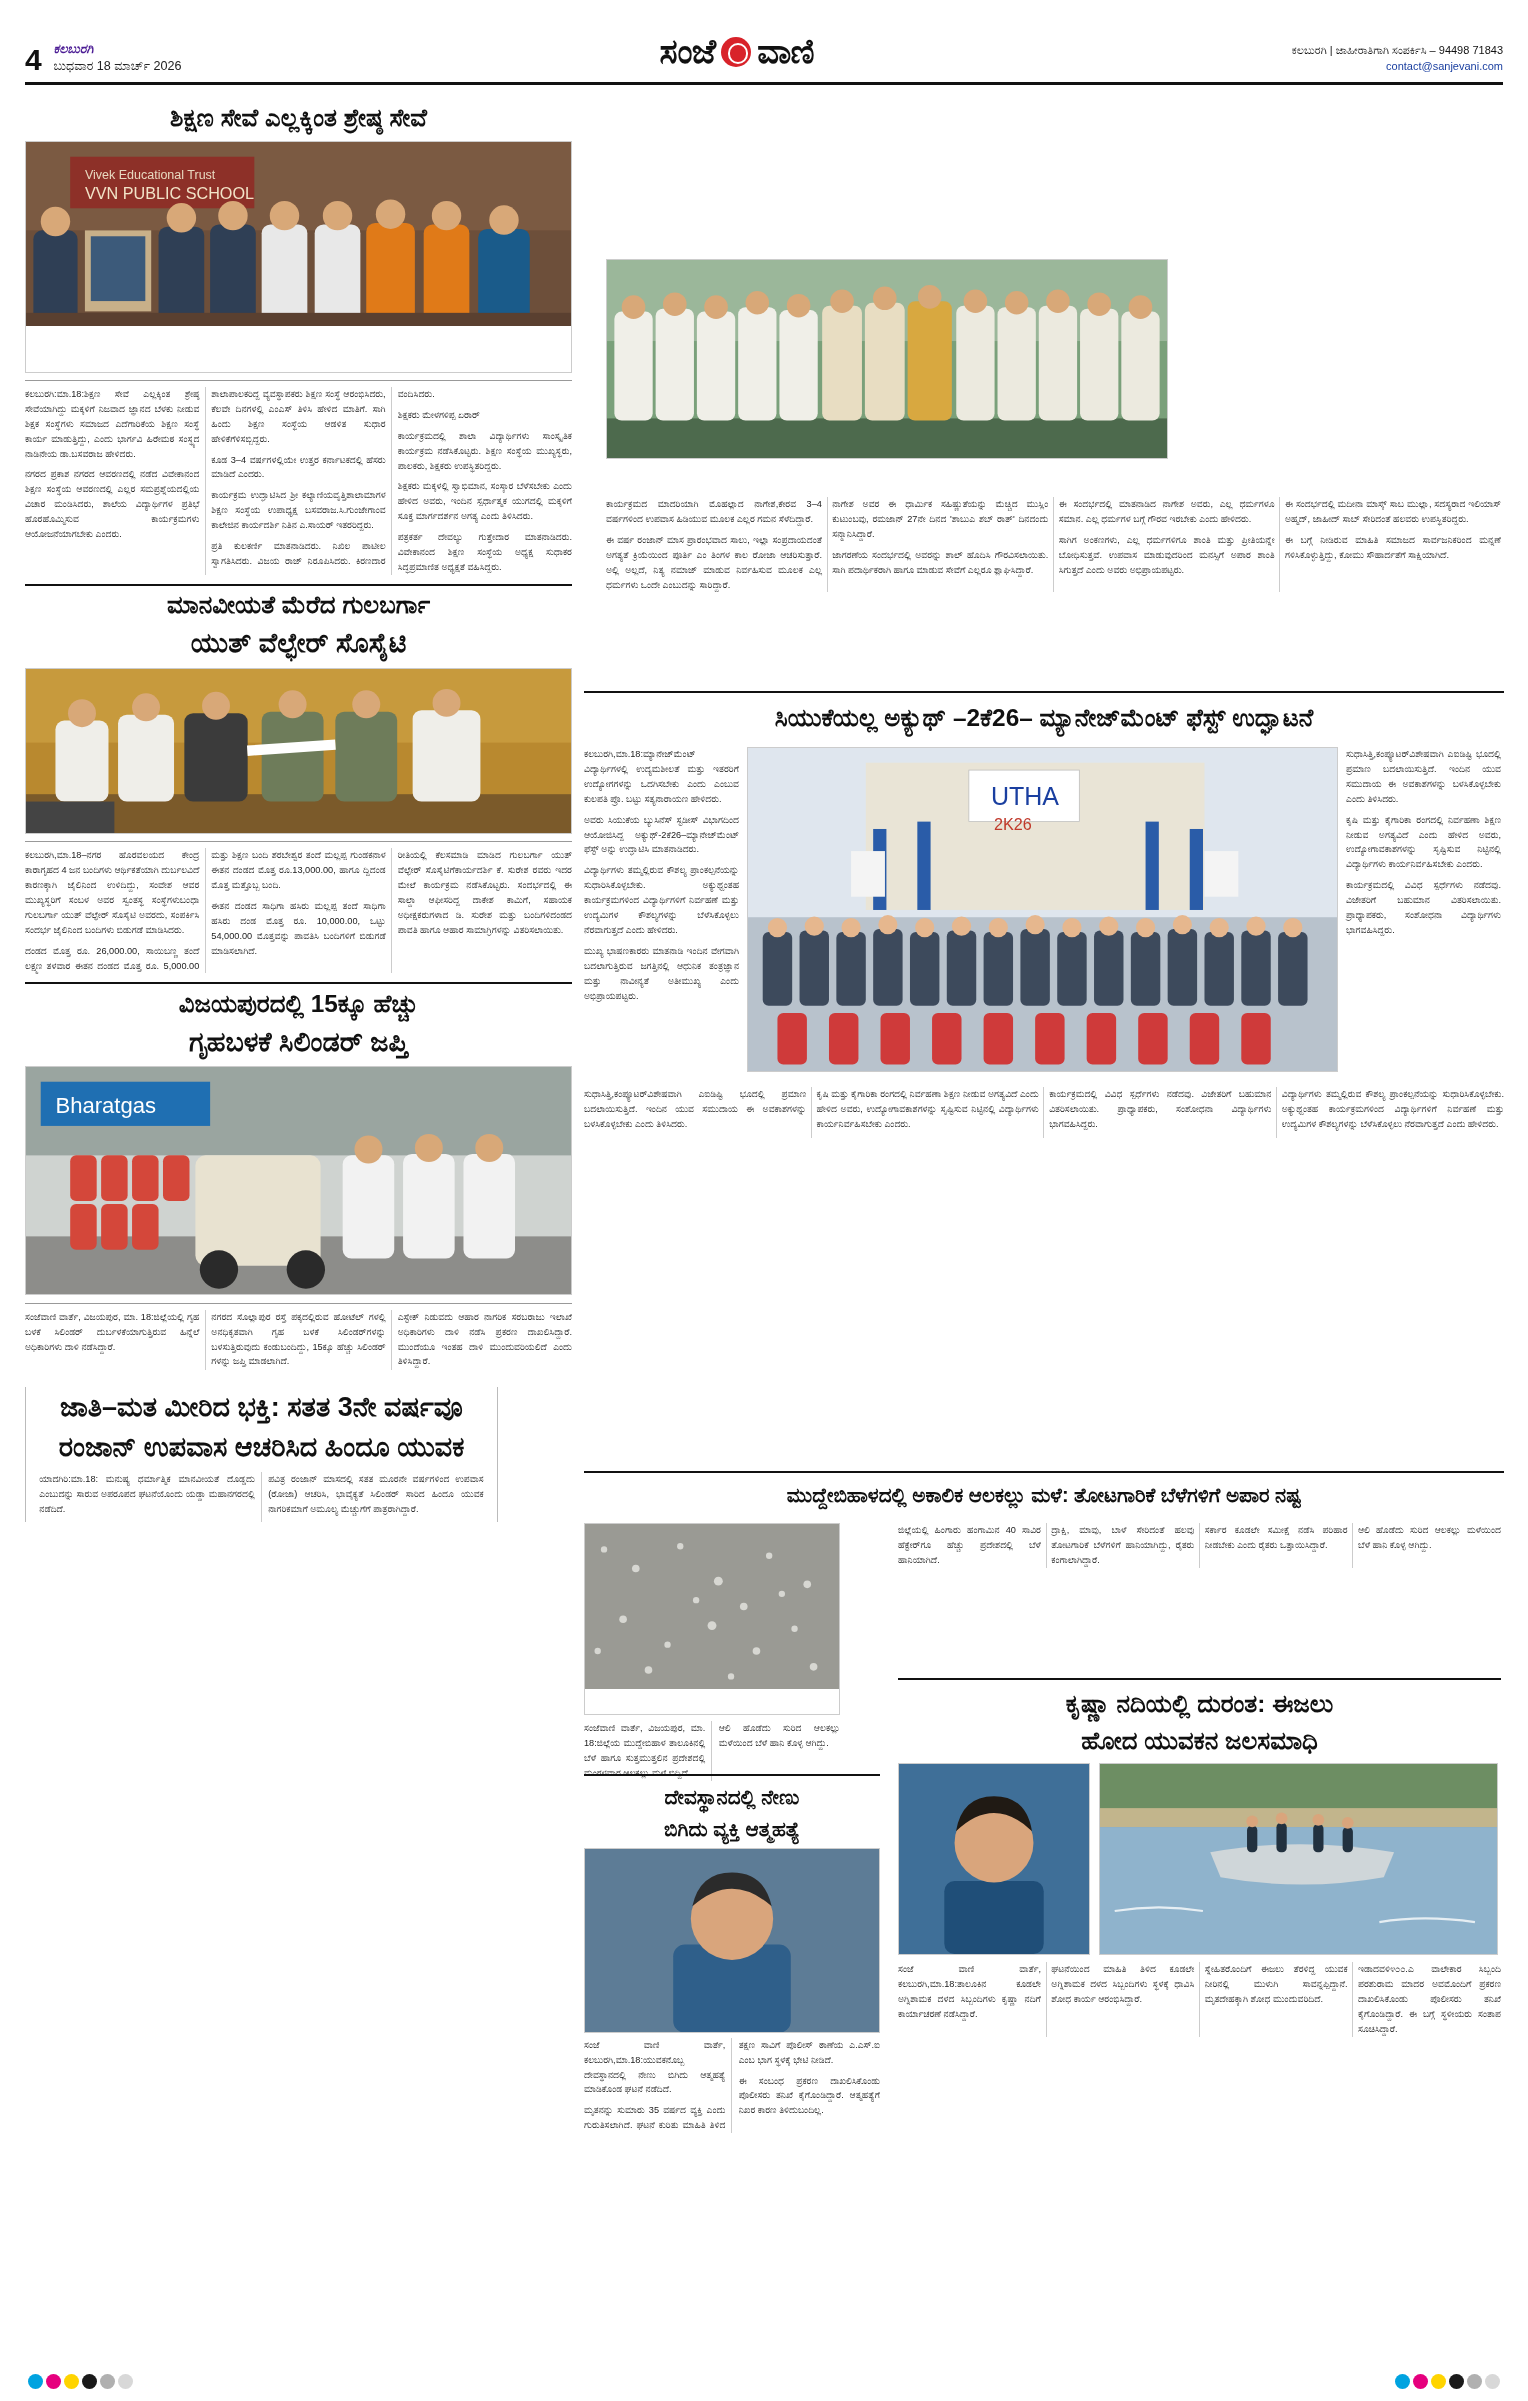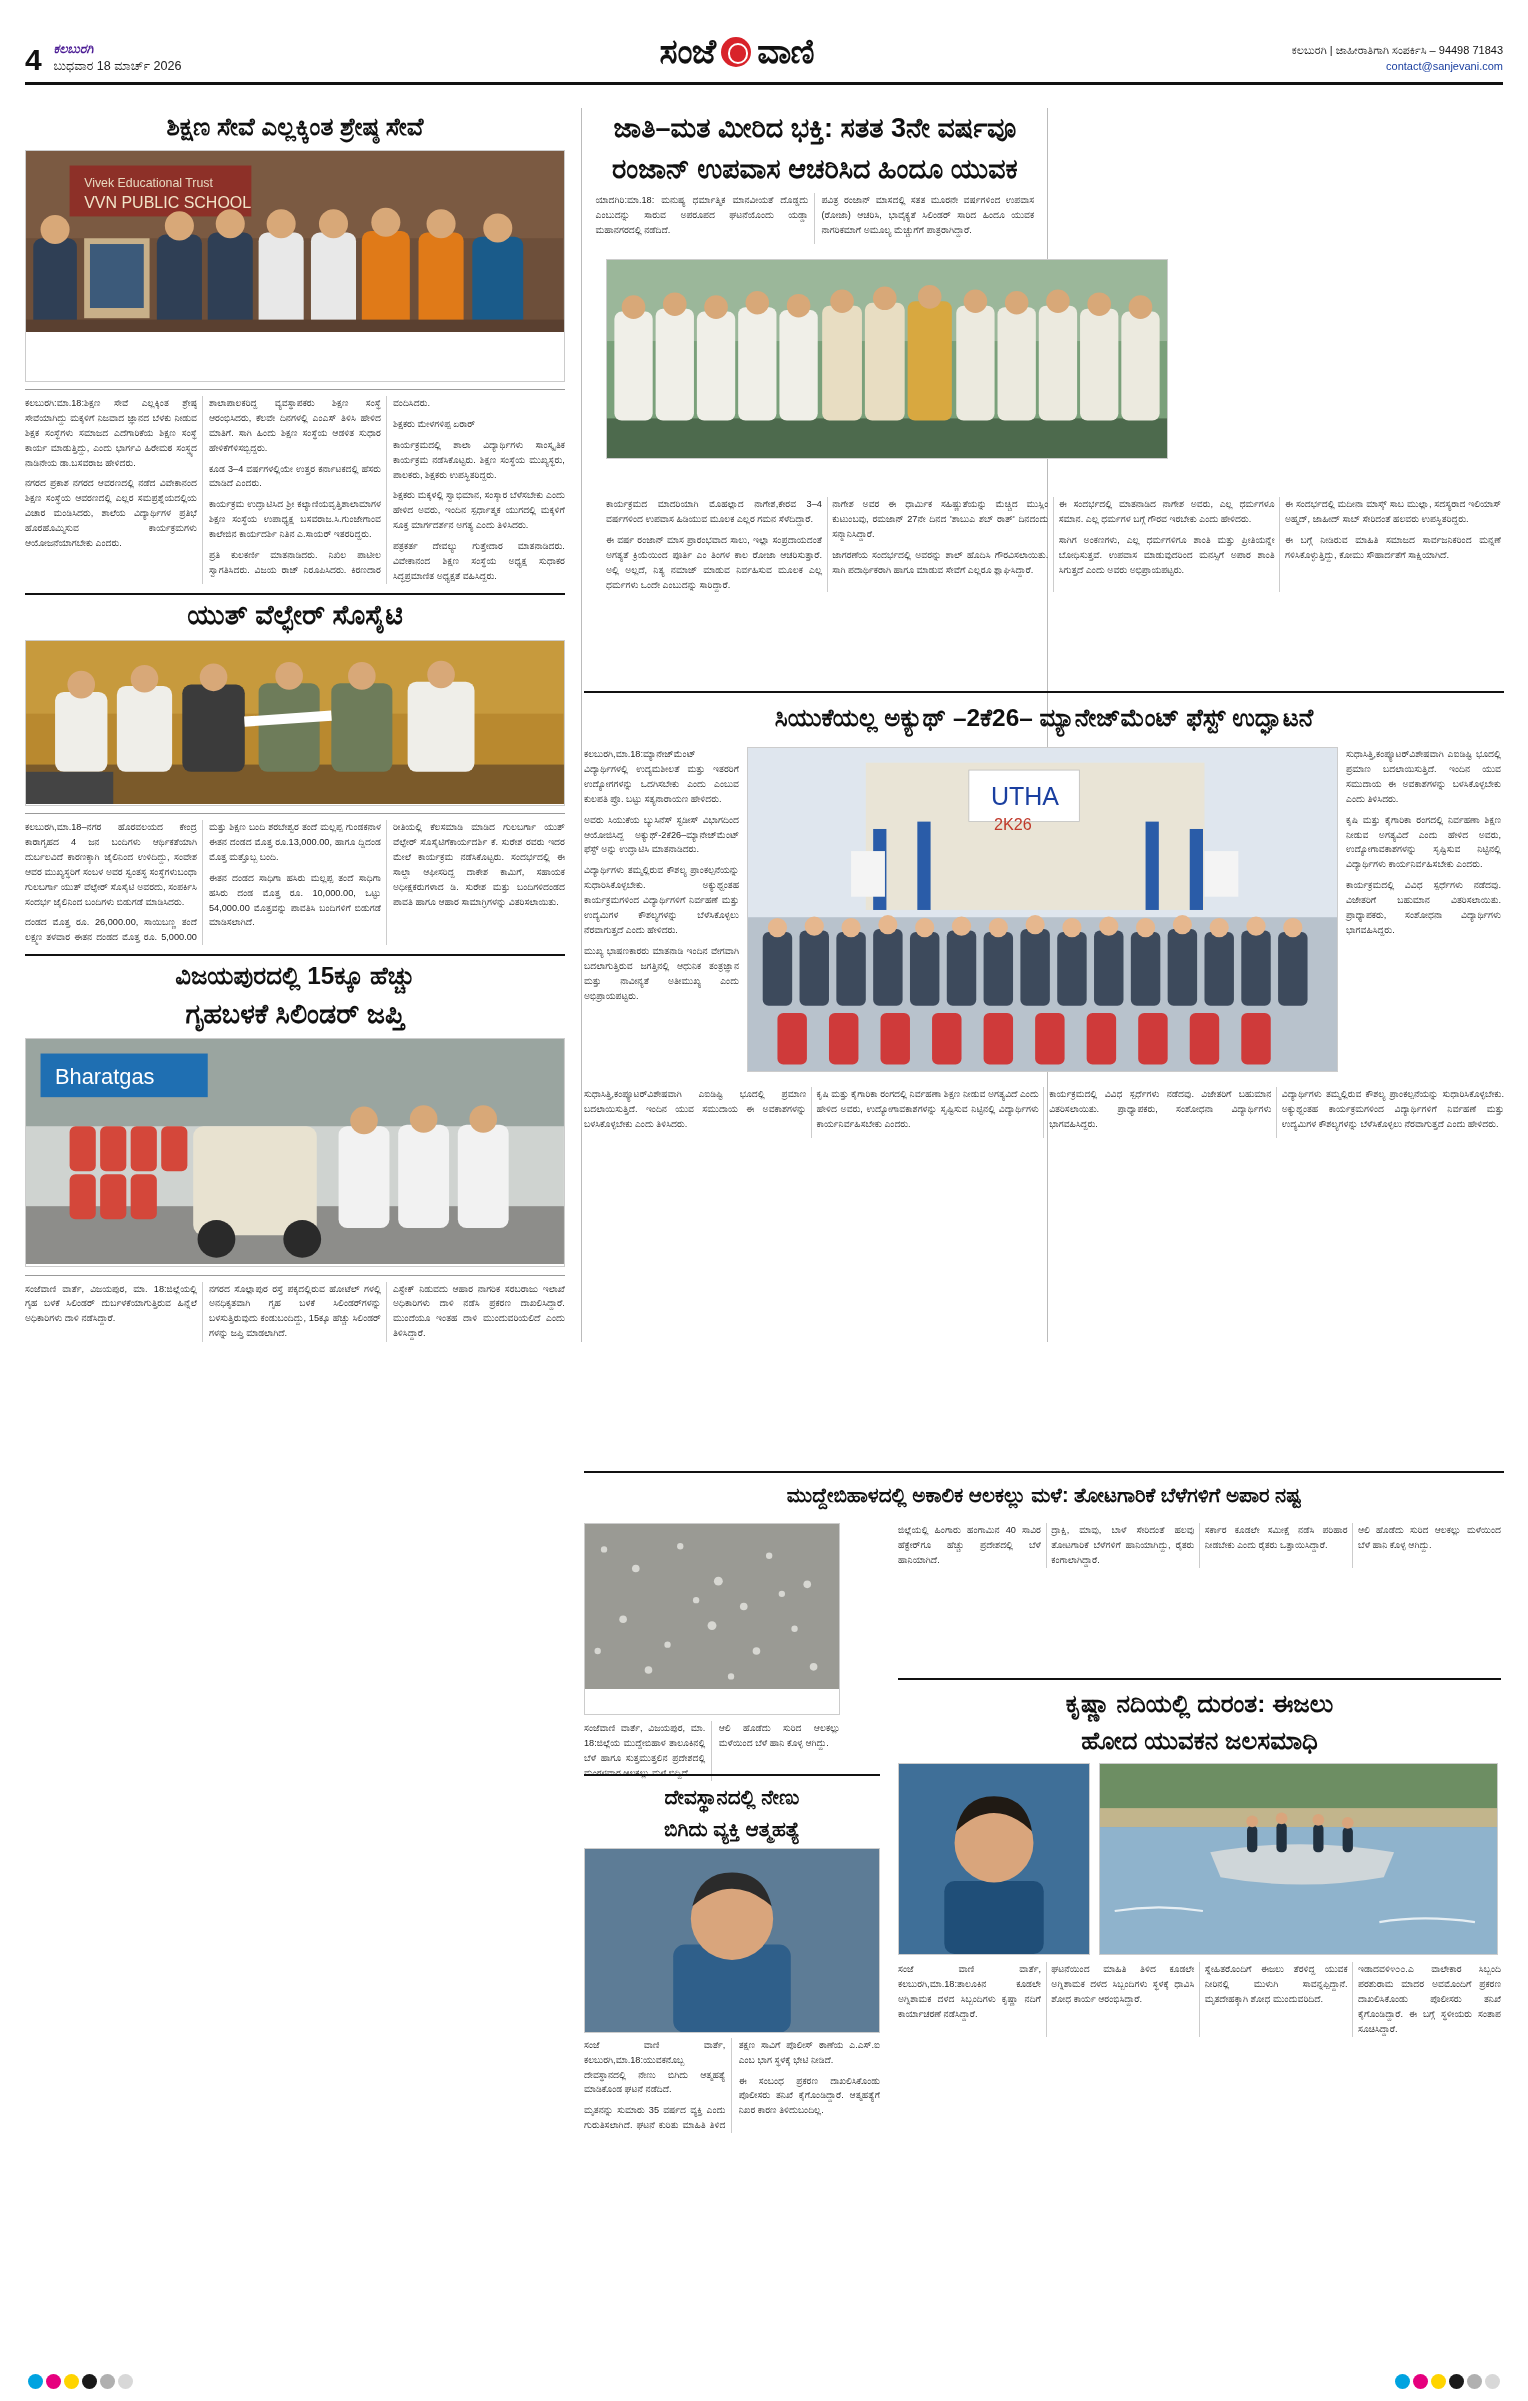--- a/index.html
+++ b/index.html
@@ -43,21 +43,21 @@
   }
   .logo-mark::after{
     content:""; position:absolute; left:6.7px; top:6.7px; width:16.3px; height:16.3px;
     border-radius:50%; border:2.2px solid #fff;
   }
   .mast-right { text-align: right; line-height: 1.45; }
   .mast-right .line1 { font-size: 11px; color:#111; }
   .mast-right .line2 { font-size: 11px; color:#1a3fa0; }
 
   
-  .content { display: flex; gap: 16.3px; padding-top: 23px; }
+  .content { display: flex; gap: 16.3px; padding-top: 14px; flex-direction: column; }
   .col-left  { width: 547px; }
   .col-mid   { width: 473px; border-left: 0.7px solid #bbb; border-right:0.7px solid #bbb; padding: 0 13.3px; }
   .col-right { width: 444px; }
 
   
   .hl {
     font-weight: bold;
     color: #111;
     line-height: 1.22;
     margin: 4.4px 0 7.4px 0;
@@ -168,20 +168,21 @@
           <p class="body-txt">ಪ್ರತಿ ಕುಲಕರ್ಣಿ ಮಾತನಾಡಿದರು. ನಿಖಿಲ ಪಾಟೀಲ ಸ್ವಾಗತಿಸಿದರು. ವಿಜಯ ರಾಜ್ ನಿರೂಪಿಸಿದರು. ಕಿರಣದಾರ ವಂದಿಸಿದರು.</p>
           <p class="body-txt">ಶಿಕ್ಷಕರು ಮೇಳಗಳಿಪ್ಪ ಏರಾರ್</p>
           <p class="body-txt">ಕಾರ್ಯಕ್ರಮದಲ್ಲಿ ಶಾಲಾ ವಿದ್ಯಾರ್ಥಿಗಳು ಸಾಂಸ್ಕೃತಿಕ ಕಾರ್ಯಕ್ರಮ ನಡೆಸಿಕೊಟ್ಟರು. ಶಿಕ್ಷಣ ಸಂಸ್ಥೆಯ ಮುಖ್ಯಸ್ಥರು, ಪಾಲಕರು, ಶಿಕ್ಷಕರು ಉಪಸ್ಥಿತರಿದ್ದರು.</p>
           <p class="body-txt">ಶಿಕ್ಷಕರು ಮಕ್ಕಳಲ್ಲಿ ಸ್ವಾಭಿಮಾನ, ಸಂಸ್ಕಾರ ಬೆಳೆಸಬೇಕು ಎಂದು ಹೇಳಿದ ಅವರು, ಇಂದಿನ ಸ್ಪರ್ಧಾತ್ಮಕ ಯುಗದಲ್ಲಿ ಮಕ್ಕಳಿಗೆ ಸೂಕ್ತ ಮಾರ್ಗದರ್ಶನ ಅಗತ್ಯ ಎಂದು ತಿಳಿಸಿದರು.</p>
           <p class="body-txt">ಪತ್ರಕರ್ತ ದೇವಲ್ಯು ಗುತ್ತೇದಾರ ಮಾತನಾಡಿದರು. ವಿವೇಕಾನಂದ ಶಿಕ್ಷಣ ಸಂಸ್ಥೆಯ ಅಧ್ಯಕ್ಷ ಸುಧಾಕರ ಸಿದ್ಧಪ್ರಮಾಣಿತ ಅಧ್ಯಕ್ಷತೆ ವಹಿಸಿದ್ದರು.</p>
         </div>
       </div>
 
       <div class="rule-top"></div>
       <div>
+        <div class="hl hl-lg">ಮಾನವೀಯತೆ ಮೆರೆದ ಗುಲಬರ್ಗಾ</div>
         <div class="hl hl-xl">ಯುತ್ ವೆಲ್ಫೇರ್ ಸೊಸೈಟಿ</div>
         <div class="photo" style="height:166px;">
           <svg class="ph" viewBox="0 0 740 225" preserveAspectRatio="none">
             <rect width="740" height="225" fill="#b9892f"></rect>
             <rect width="740" height="100" fill="#c79a3d"></rect>
             <rect x="0" y="170" width="740" height="55" fill="#7b5a2a"></rect>
             <g fill="#efeee9">
               <rect x="40" y="70" width="72" height="110" rx="12"></rect>
               <rect x="125" y="62" width="76" height="118" rx="12"></rect>
             </g>

